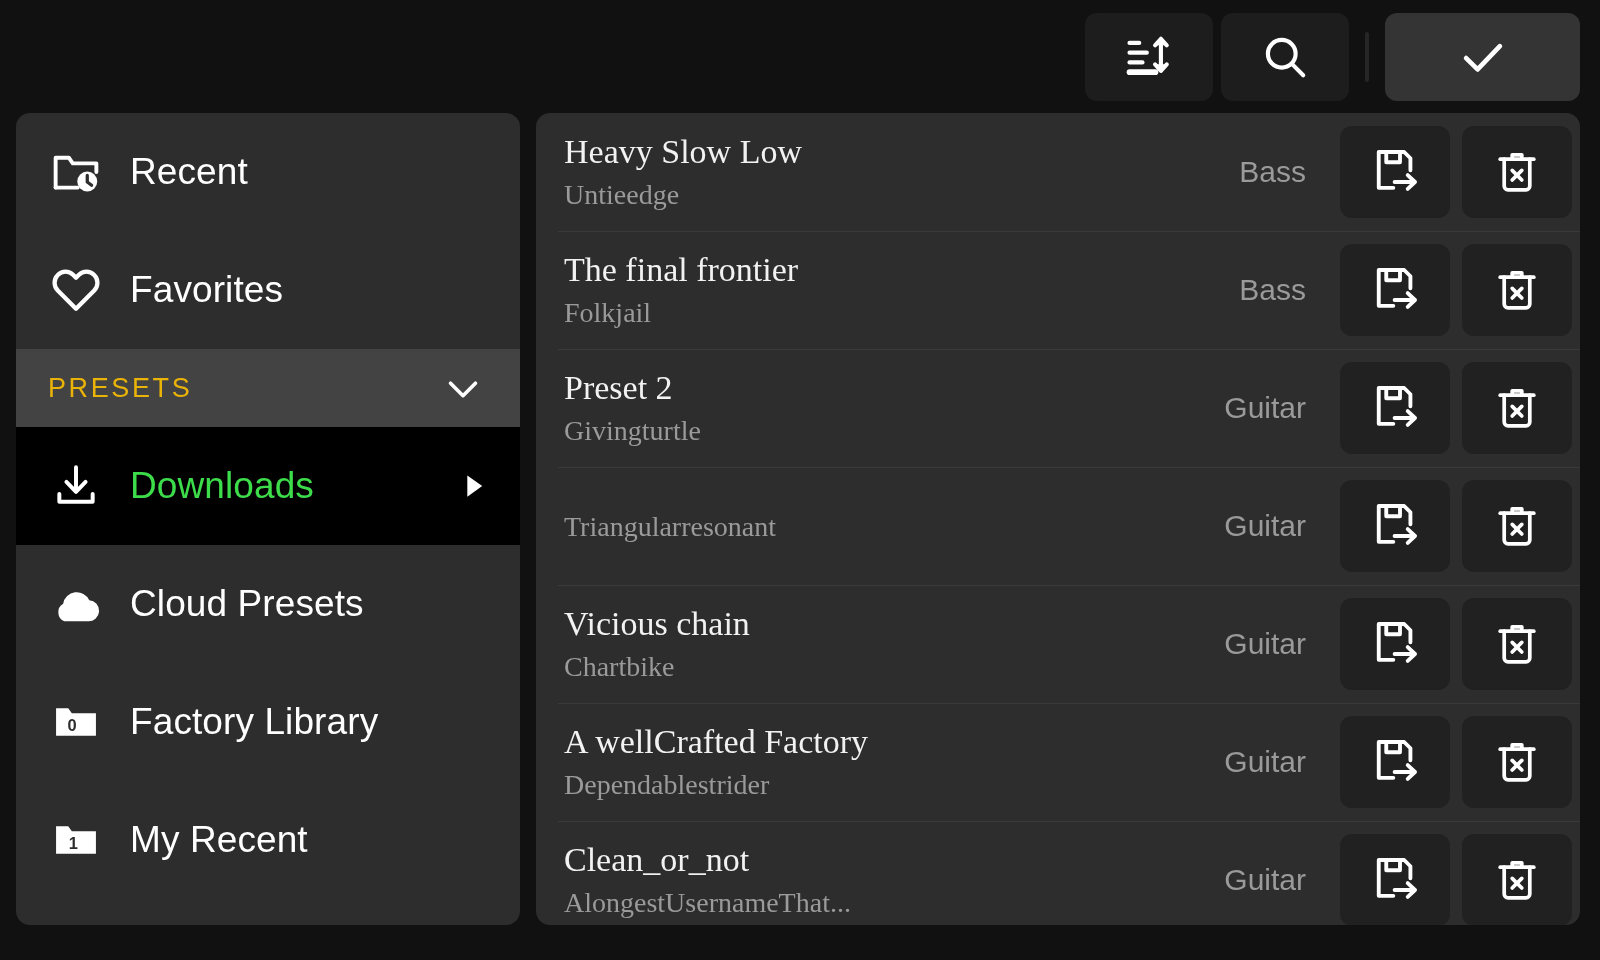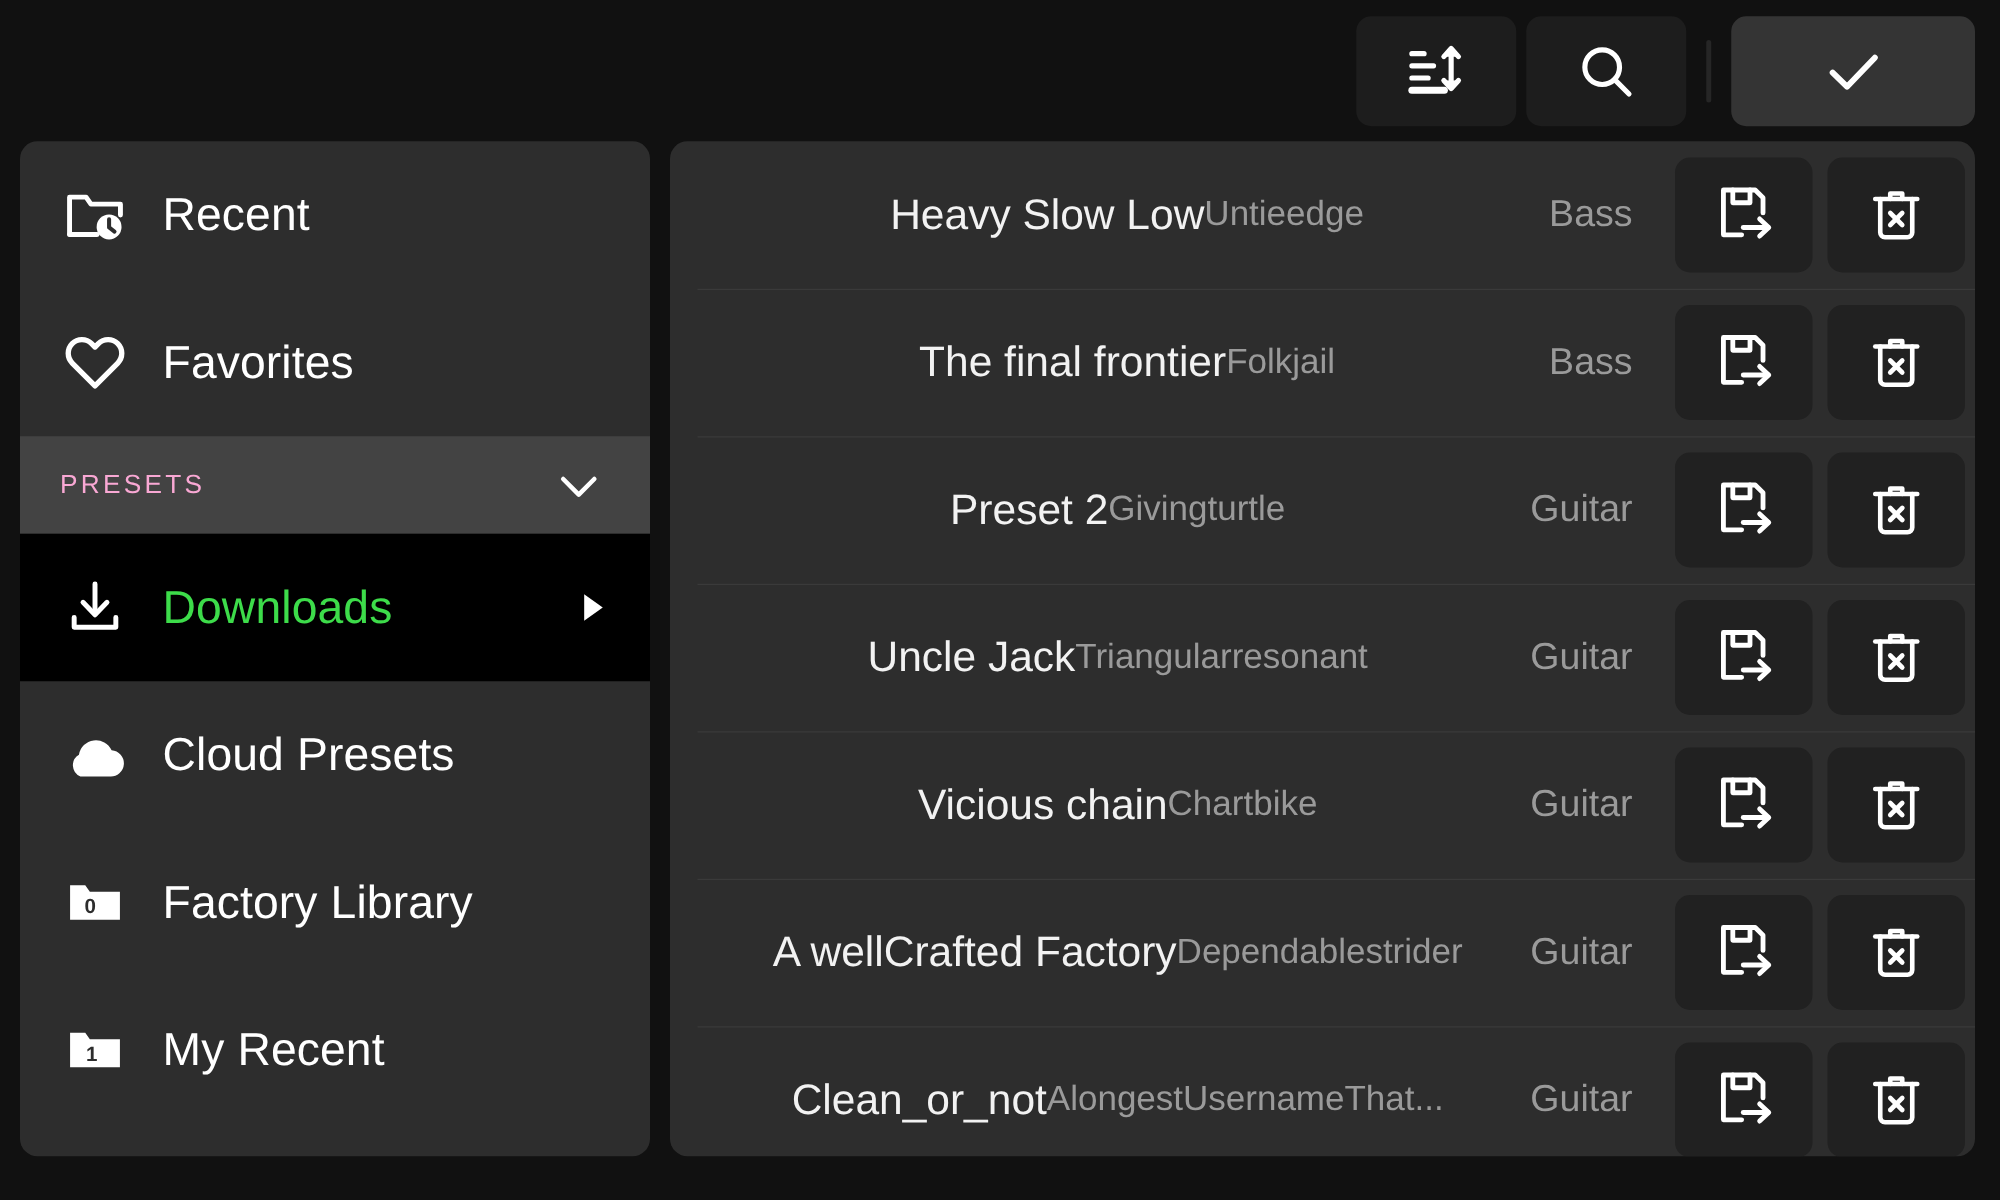--- a/index.html
+++ b/index.html
@@ -96,23 +96,23 @@
   .section-header {
     height: 78px;
     background: #434343;
     display: flex;
     align-items: center;
     justify-content: space-between;
     padding: 0 34px 0 32px;
     box-sizing: border-box;
   }
   .section-header .lbl {
-    font-size: 21px;
+    font-size: 27px;
     letter-spacing: 2.6px;
-    color: #f9a8d4;
+    color: #eab308;
   }
   .side-item.active {
     background: #000000;
     justify-content: flex-start;
     position: relative;
   }
   .side-item.active .lbl {
     color: #3ddc4a;
   }
   .side-item.active .caret {
@@ -145,22 +145,23 @@
     left: 22px;
     right: 0;
     top: 0;
     height: 1px;
     background: #3a3a3a;
   }
   .pmeta {
     flex: 1 1 auto;
     min-width: 0;
     display: flex;
-    flex-direction: row;
+    flex-direction: column;
     justify-content: center;
+    font-family: Liberation Serif, serif;
   }
   .ptitle {
     font-size: 34px;
     color: #f2f2f2;
     line-height: 1.3;
     white-space: nowrap;
   }
   .psub {
     font-size: 28px;
     color: #9a9a9a;
@@ -392,21 +393,20 @@
             <path d="M5.6 5.6v13.4a1.9 1.9 0 0 0 1.9 1.9h9a1.9 1.9 0 0 0 1.9-1.9V5.6"></path>
             <line x1="9.6" y1="11.2" x2="14.4" y2="16"></line>
             <line x1="14.4" y1="11.2" x2="9.6" y2="16"></line>
           </svg>
         </span>
       </div>
     </div>
 
     <div class="prow">
       <div class="pmeta">
-        <div class="ptitle">Uncle Jack</div>
         <div class="psub">Triangularresonant</div>
       </div>
       <div class="pcat">Guitar</div>
       <div class="pbtn">
         <span>
           <svg width="50" height="50" viewBox="0 0 24 24" fill="none" stroke="#ffffff" stroke-width="1.85" stroke-linecap="round" stroke-linejoin="round">
             <path d="M19.4 11.2V5.4L16.4 2.4H4.2v17.2h7"></path>
             <path d="M7.8 2.4v4.9h6.6V2.4"></path>
             <line x1="11.8" y1="16.8" x2="21.4" y2="16.8"></line>
             <polyline points="18.1,13.5 21.6,16.8 18.1,20.1"></polyline>

